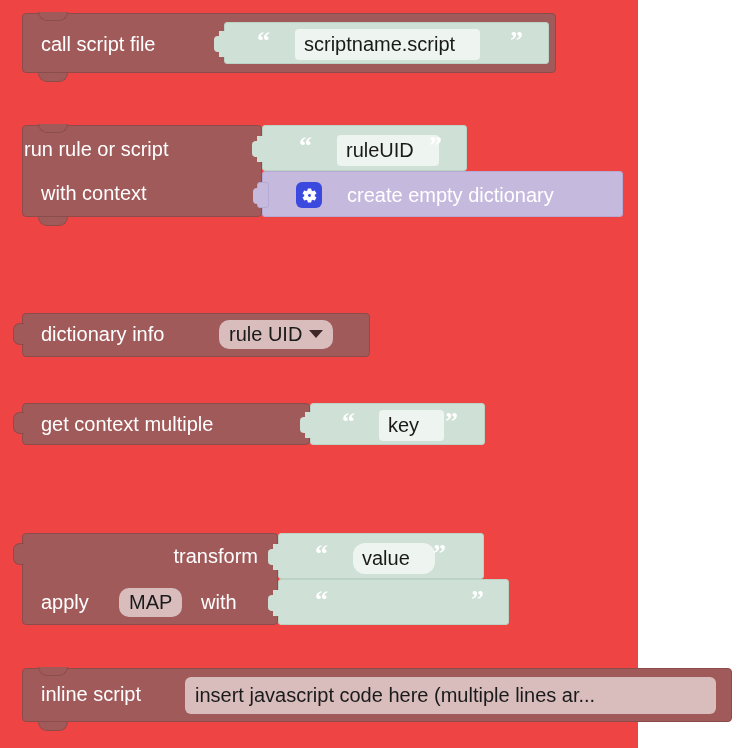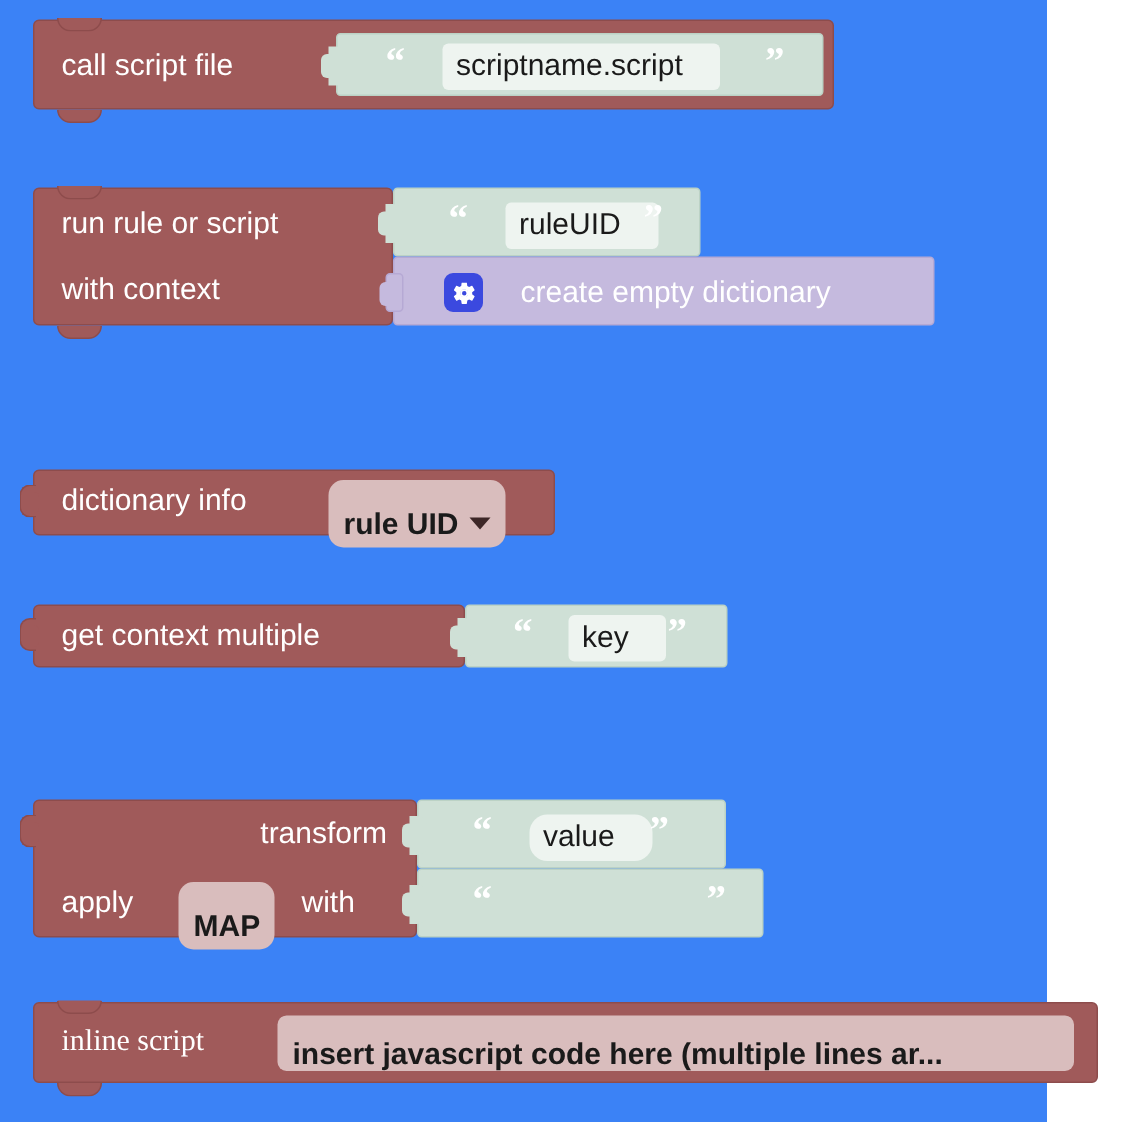--- a/index.html
+++ b/index.html
@@ -8,23 +8,23 @@
     background: #ffffff;
     width: 754px;
     height: 748px;
     overflow: hidden;
     font-family: "Liberation Sans", sans-serif;
     -webkit-font-smoothing: antialiased;
   }
 
   #canvas {
     position: relative;
-    width: 698px;
+    width: 638px;
     height: 748px;
-    background: #3b82f6;
+    background: #ef4444;
   }
 
   
   .block {
     position: absolute;
   }
 
   .stmt-body,
   .val-body {
     position: absolute;
@@ -161,23 +161,22 @@
 
   
   .field-rose {
     position: absolute;
     box-sizing: border-box;
     background: #d9bdbd;
     border-radius: 10px;
     color: #1a1a1a;
     font-size: 20px;
     line-height: 20px;
-    padding: 20px 10px 5px 10px;
-    white-space: nowrap;
-    font-weight: bold;
+    padding: 4px 10px 5px 10px;
+    white-space: nowrap;
   }
 
   .field-rose.wide { border-radius: 6px; }
 
   .caret {
     display: inline-block;
     width: 0;
     height: 0;
     margin-left: 7px;
     vertical-align: 3px;
@@ -224,21 +223,21 @@
       <div class="field-light" style="left:70px; top:6px;">scriptname.script</div>
       <div class="quote" style="left:285px; top:5px;">”</div>
     </div>
   </div>
 
   <div class="block" style="left:22px; top:125px;">
     <div class="stmt-body" style="left:0; top:0; width:240px; height:92px;"></div>
     <div class="notch-top"></div>
     <div class="notch-bottom" style="bottom:-9px; top:92px;"></div>
 
-    <div class="lbl" style="left:19px; top:13px;">run rule or script</div>
+    <div class="lbl" style="left:2px; top:13px;">run rule or script</div>
     <div class="lbl" style="left:19px; top:57px;">with context</div>
 
     <div class="green" style="left:240px; top:0px; width:205px; height:46px;">
       <div class="socket" style="left:-6px; top:10px;"></div>
       <div class="quote" style="left:36px; top:7px;">“</div>
       <div class="field-light" style="left:74px; top:9px;text-align:center;">ruleUID</div>
       <div class="quote" style="left:166px; top:7px;">”</div>
     </div>
 
     <div class="purple" style="left:240px; top:46px; width:361px; height:46px;">
@@ -303,18 +302,18 @@
       <div class="quote" style="left:36px; top:7px;">“</div>
       <div class="quote" style="left:192px; top:7px;">”</div>
     </div>
   </div>
 
   <div class="block" style="left:22px; top:668px;">
     <div class="stmt-body" style="left:0; top:0; width:710px; height:54px;"></div>
     <div class="notch-top"></div>
     <div class="notch-bottom" style="bottom:-9px; top:54px;"></div>
 
-    <div class="lbl" style="left:19px; top:15px;font-family:Liberation Serif, serif;">inline script</div>
+    <div class="lbl" style="left:19px; top:15px;">inline script</div>
 
     <div class="field-rose wide" style="left:163px; top:9px; width:531px; height:37px; display:flex; align-items:center;">insert javascript code here (multiple lines ar...</div>
   </div>
 
 </div>
 
 </body></html>

